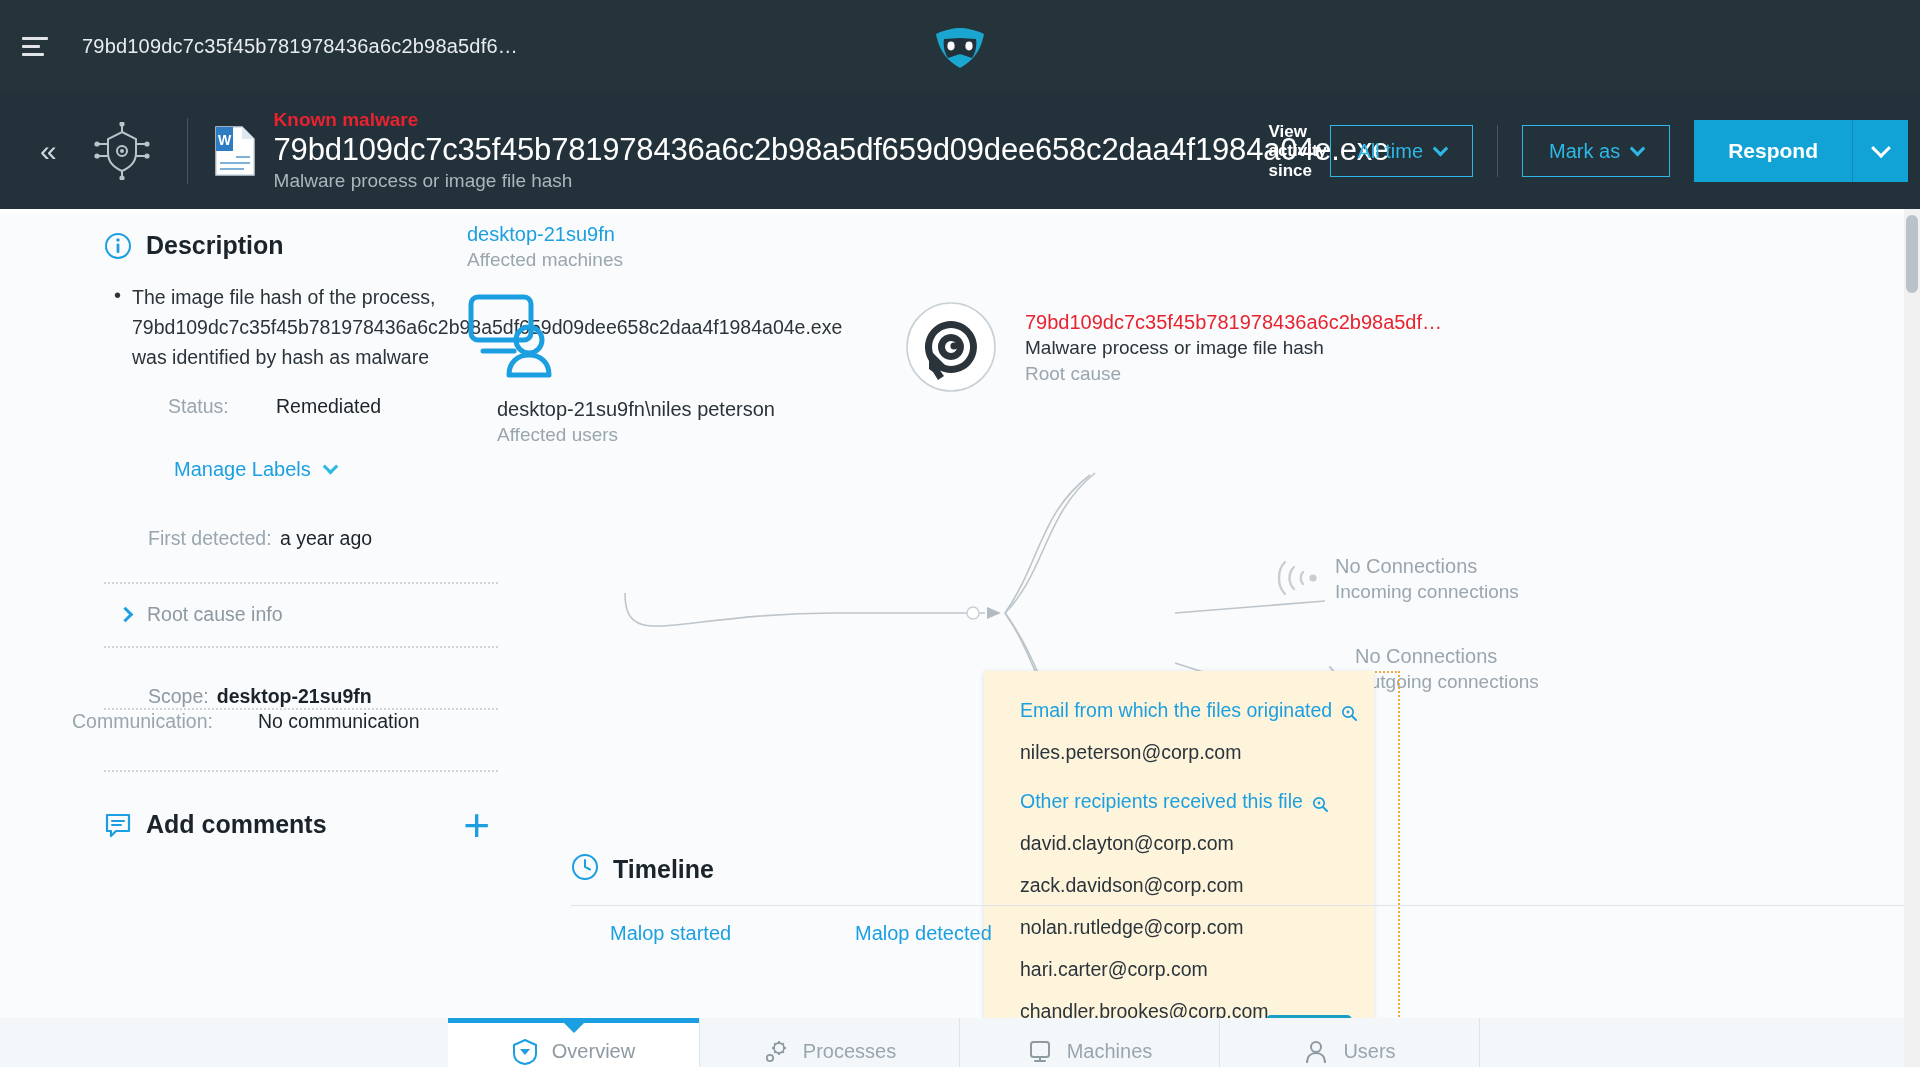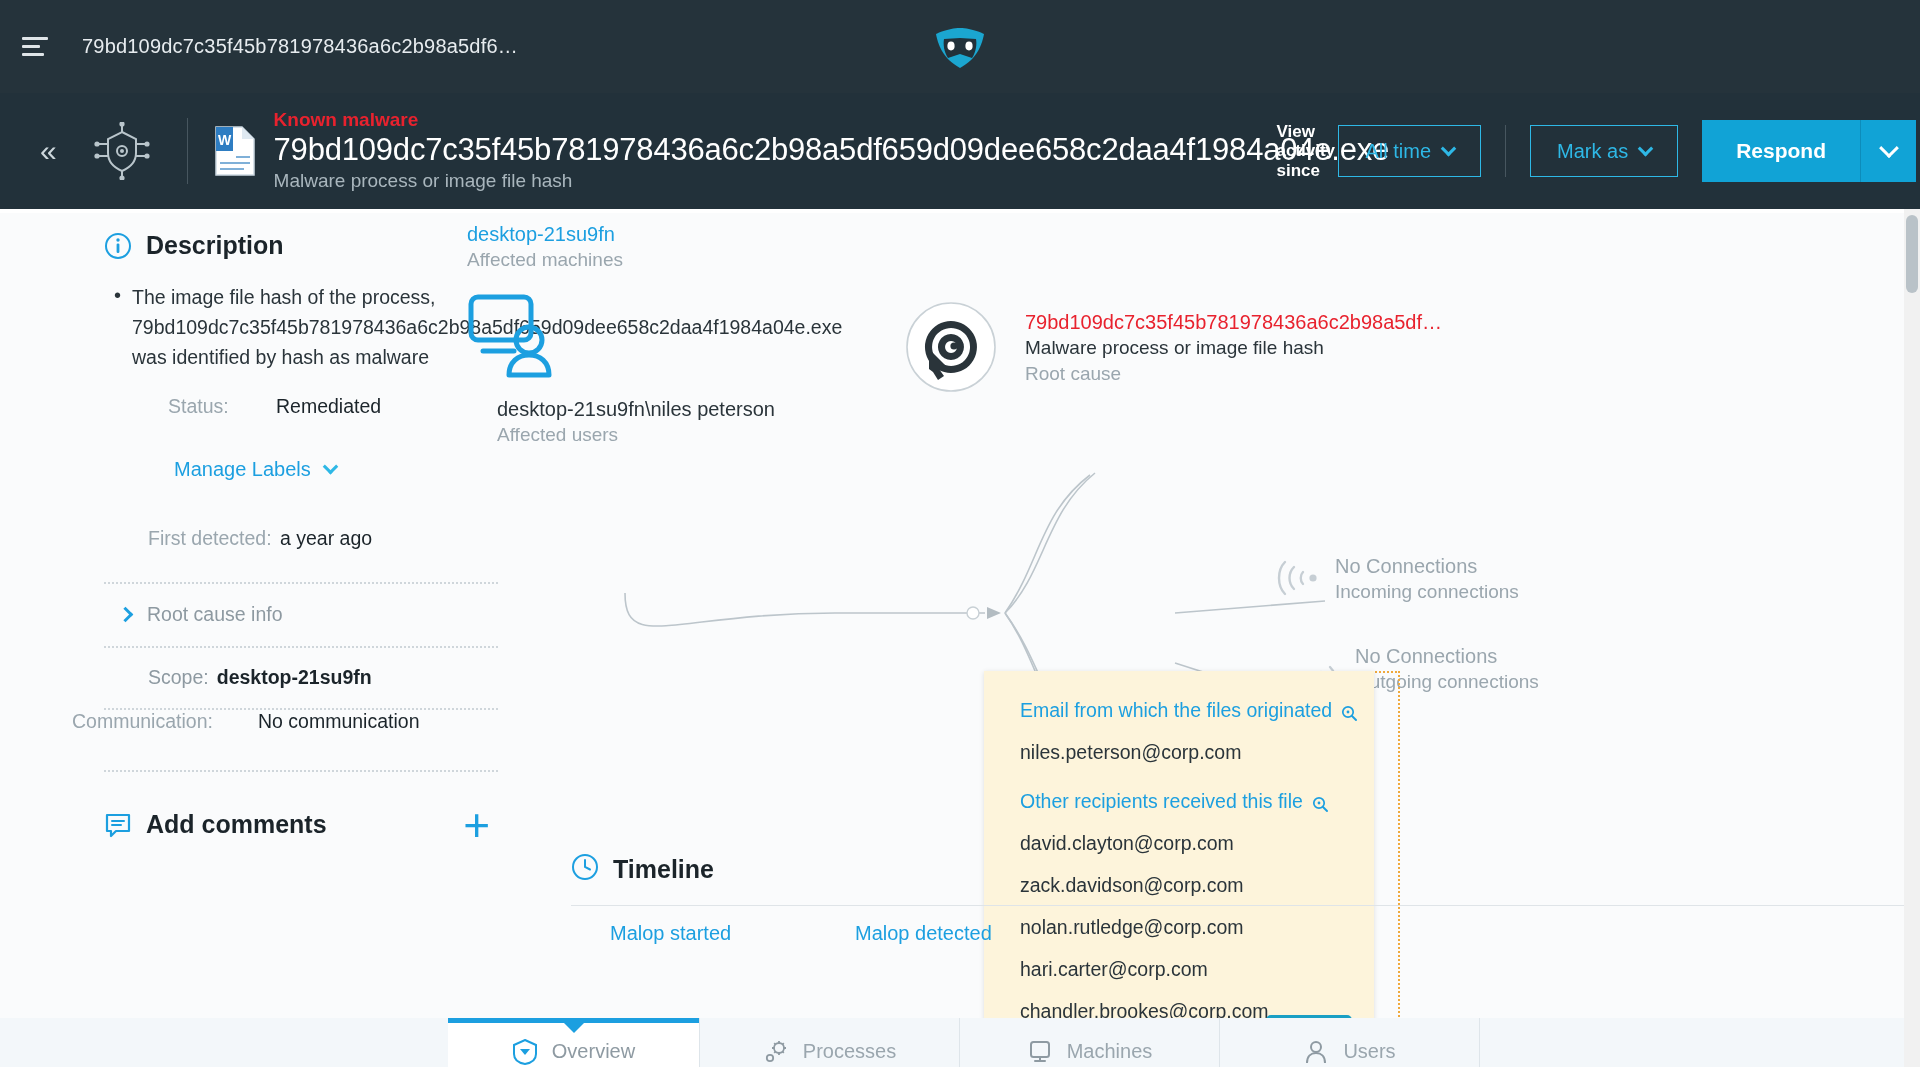--- a/index.html
+++ b/index.html
@@ -36,21 +36,21 @@
   }
   .collapse-btn { margin-left:40px; color:#cdd7dc; font-size:30px; line-height:1; cursor:pointer; font-weight:300;}
   .malop-icon { margin-left:34px; width:62px; height:58px; flex:none;}
   .vsep { width:1px; height:66px; background:#47565f; margin-left:34px;}
   .doc-icon { margin-left:26px; width:42px; height:52px; flex:none; }
   .title-block { margin-left:18px; min-width:0; }
   .known-malware { color:#e8222e; font-size:19px; font-weight:bold; line-height:1.25; }
   .malop-title { color:#ffffff; font-size:31px; line-height:1.18; white-space:nowrap; font-weight:400; letter-spacing:-.2px;}
   .malop-sub { color:#a9b6bd; font-size:19px; line-height:1.3; }
   .view-since { margin-left:6px; color:#ffffff; font-size:17px; font-weight:bold; line-height:1.12; width:62px; flex:none;}
-  .hdr-actions { margin-left:auto; display:flex; align-items:center; height:116px; padding-right:4px;}
+  .hdr-actions { margin-left:auto; display:flex; align-items:center; height:116px; padding-right:12px;}
   .ghost-btn {
     border:1px solid #2eb8e6; color:#2eb8e6; background:transparent;
     height:52px; padding:0 26px; font-size:20px; display:flex; align-items:center; gap:12px;
     cursor:pointer; white-space:nowrap; font-family:inherit;
   }
   .btn-sep { width:1px; height:52px; background:#47565f; margin:0 24px;}
   .respond-btn {
     background:#11a3d6; color:#fff; height:62px; padding:0 34px; font-size:21px; font-weight:bold;
     display:flex; align-items:center; cursor:pointer; border:none; font-family:inherit;
   }
@@ -75,21 +75,21 @@
   .kv { display:flex; padding-left:148px; margin-top:22px; font-size:19.5px;}
   .kv .k { color:#9aa6ae; width:108px; flex:none;margin-left:20px;}
   .kv .v { color:#1b242a; }
   .manage-labels { margin-top:40px; padding-left:174px; color:#1c9fe0; font-size:20px; display:flex; align-items:center; gap:14px; cursor:pointer;}
   .kv2 { display:flex; padding-left:148px; margin-top:46px; font-size:19.5px;}
   .kv2 .k { color:#9aa6ae; width:132px; flex:none;}
   .kv2 .v { color:#1b242a;}
   .dotted { margin:32px 0 0 104px; width:394px; border-top:2px dotted #cfd6db;}
   .row-line { display:flex; align-items:center; gap:16px; padding-left:120px; height:62px; color:#8d99a1; font-size:19.5px; cursor:pointer;}
   .chev-r { display:inline-block; width:11px; height:11px; border-right:3px solid #1c9fe0; border-top:3px solid #1c9fe0; transform:rotate(45deg);}
-  .scope-row { padding-left:148px; height:60px; display:flex; align-items:center; font-size:19.5px; color:#8d99a1; gap:8px;}
+  .scope-row { padding-left:148px; height:60px; display:flex; align-items:flex-end; font-size:19.5px; color:#8d99a1; gap:8px;}
   .scope-row b { color:#1b242a; font-weight:bold;}
   .comm-row { padding-left:72px; height:60px; display:flex; align-items:flex-start; font-size:19.5px;}
   .comm-row .k { color:#9aa6ae; width:186px; flex:none;}
   .comm-row .v { color:#1b242a;}
   .add-comments { display:flex; align-items:center; padding-left:104px; margin-top:36px; width:490px;}
   .add-comments h2 { font-size:25px; color:#1b242a; font-weight:bold; margin-left:14px;}
   .plus { margin-left:auto; color:#1c9fe0; font-size:46px; line-height:34px; font-weight:300; cursor:pointer;}
 
   
   .graph { position:absolute; left:535px; top:0; width:1385px; height:648px; }

